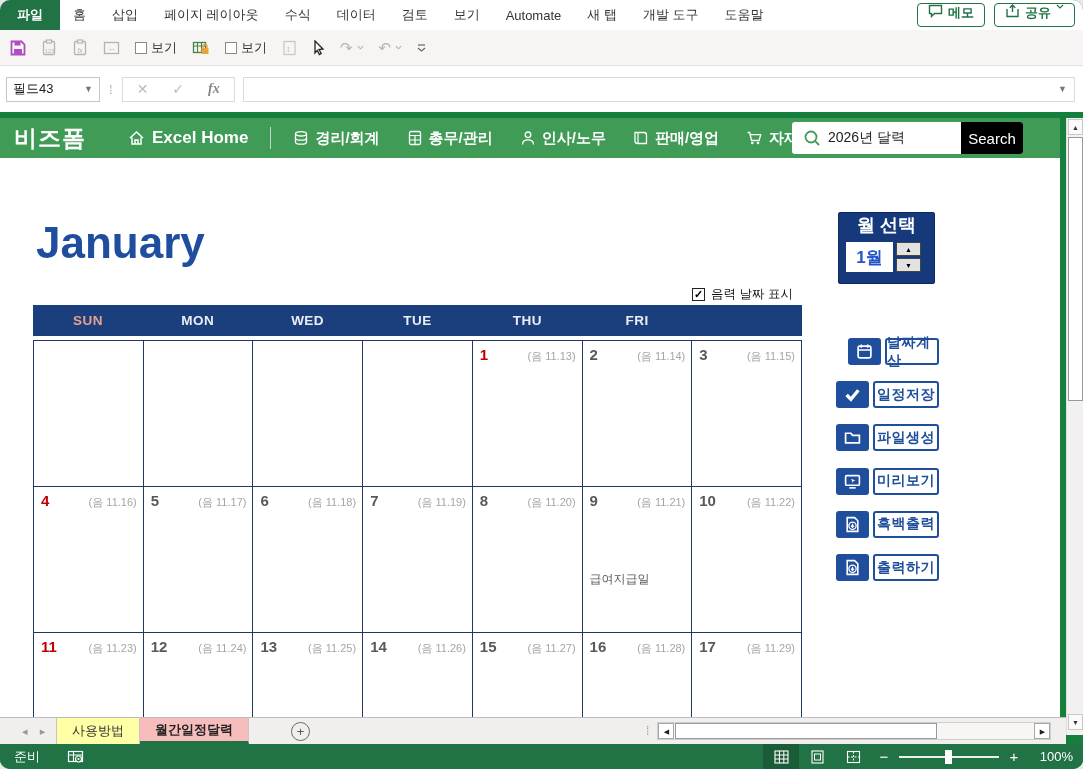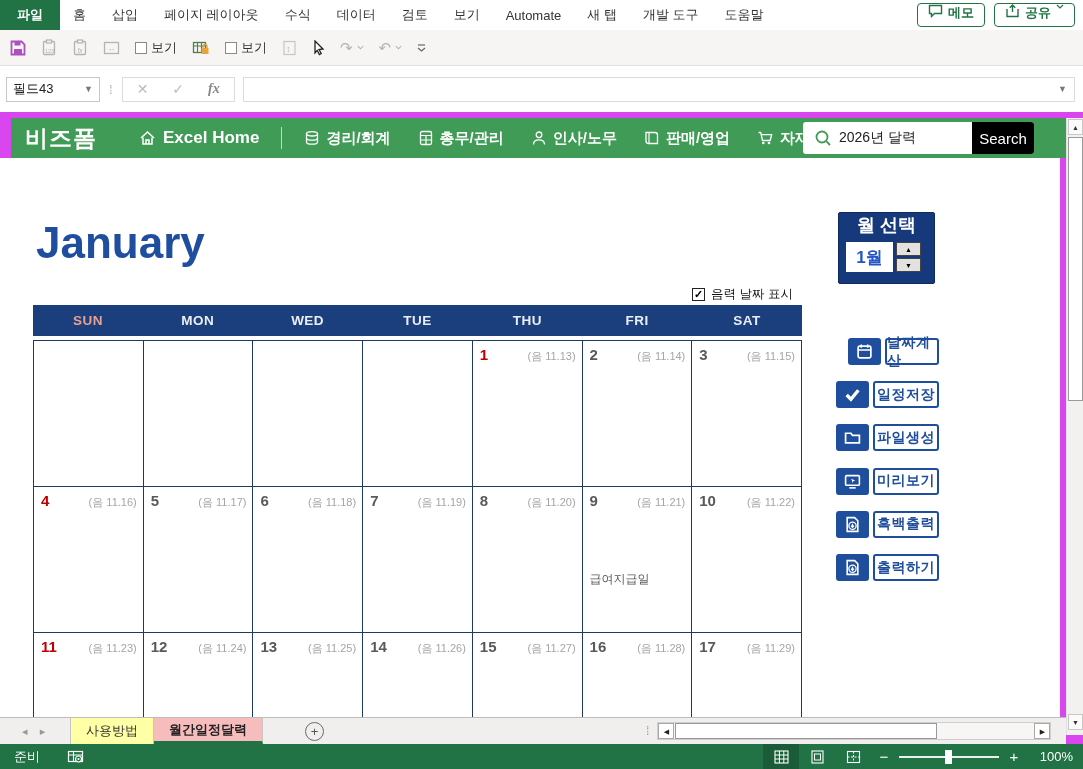--- a/index.html
+++ b/index.html
@@ -1,18 +1,18 @@
 <!DOCTYPE html>
 <html><head>
 <meta charset="utf-8">
 <style>
   * { margin:0; padding:0; box-sizing:border-box; }
   html,body { background:#e8e8e8; }
-  .app{position:relative;width:1083px;height:769px;background:#d946ef;overflow:hidden;
-       font-family:"Liberation Sans",sans-serif;}
+  .app{position:relative;width:1083px;height:769px;background:#15803d;overflow:hidden;
+       font-family:"Liberation Sans",sans-serif;border-radius:10px;}
 
   
   .ribbon{position:absolute;top:0;left:0;width:1083px;height:30px;background:#fff;display:flex;align-items:stretch;}
   .rtab{padding:0 13px;display:flex;align-items:center;font-size:13px;color:#333;white-space:nowrap;cursor:default;}
   .rtab.file{background:#217346;color:#fff;padding:0 17px;font-weight:bold;}
   .ribbon-right{position:absolute;right:8px;top:3px;display:flex;gap:9px;}
   .pill{border:1px solid #217346;color:#217346;border-radius:4px;height:24px;display:flex;align-items:flex-start;
         gap:5px;padding:0 10px;font-size:13px;font-weight:bold;background:#fff;}
   .pill svg{display:block;}
 
@@ -34,21 +34,21 @@
   .fbtns{height:25px;border:1px solid #dddbd9;display:flex;align-items:center;padding:0 14px;gap:24px;
          color:#bdbbb9;font-size:14px;background:#fff;}
   .fbtns .fx{font-style:italic;font-weight:bold;font-family:"Liberation Serif",serif;color:#8a8886;}
   .finput{flex:1;height:25px;border:1px solid #dddbd9;margin:0 8px;display:flex;align-items:center;
           justify-content:flex-end;padding-right:7px;background:#fff;}
   .finput input{border:0;outline:0;flex:1;font-size:13px;}
   .finput .car{font-size:9px;color:#777;}
 
   
   .banner{position:absolute;top:118px;left:0;width:1060px;height:40px;background:#3F9B55;display:flex;
-          align-items:center;color:#fff;margin-left:11px;}
+          align-items:center;color:#fff;}
   .logo{font-size:23px;font-weight:800;margin-left:14px;letter-spacing:1px;}
   .bhome{margin-left:42px;display:flex;align-items:center;gap:7px;font-size:17px;font-weight:700;}
   .bdiv{width:1px;height:22px;background:rgba(255,255,255,.65);margin:0 22px;}
   .bnav{display:flex;gap:27px;}
   .bnav-item{display:flex;align-items:center;gap:6px;font-size:15px;font-weight:700;cursor:pointer;}
   .bnav-item svg,.bhome svg{display:block;}
   .search{position:absolute;left:792px;top:4px;width:231px;height:32px;background:#fff;border-radius:3px;
           display:flex;align-items:center;overflow:hidden;}
   .search .mag{margin:0 7px 0 11px;display:flex;}
   .search input{border:0;outline:0;flex:1;font-size:14px;color:#222;min-width:0;}
@@ -93,21 +93,21 @@
   
   .vscroll{position:absolute;right:0;top:118px;width:17px;height:617px;background:#f2f1f0;border-left:1px solid #e1e0df;}
   .varr{position:absolute;left:1px;width:15px;height:16px;background:#fbfbfb;border:1px solid #c9c8c7;display:flex;
         align-items:center;justify-content:center;font-size:7px;color:#333;cursor:pointer;line-height:1;}
   .vthumb{position:absolute;left:1px;top:19px;width:15px;height:264px;background:#fff;border:1px solid #98999a;cursor:grab;}
 
   
   .sheetbar{position:absolute;left:0;top:717px;width:1066px;height:27px;background:#f0efed;
             border-top:1px solid #bdbcbb;display:flex;align-items:center;}
   .snav{color:#9a9896;font-size:11px;margin-left:22px;width:34px;cursor:pointer;}
-  .tabs{display:flex;height:26px;margin-left:14px;border-left:1px solid #c6c5c4;}
+  .tabs{display:flex;height:26px;border-left:1px solid #c6c5c4;}
   .stab{height:26px;display:flex;align-items:center;padding:0 15px;font-size:13px;color:#333;
         border-right:1px solid #c6c5c4;cursor:pointer;}
   .stab.active{border-bottom:3px solid #217346;font-weight:700;color:#222;}
   .addsheet{width:19px;height:19px;border:1px solid #6a6a6a;border-radius:50%;display:flex;align-items:center;
             justify-content:center;font-size:13px;color:#555;margin-left:42px;cursor:pointer;line-height:1;}
   .hscroll{position:absolute;left:646px;top:4px;display:flex;align-items:center;gap:8px;}
   .hdots{color:#a0a0a0;font-size:12px;cursor:grab;}
   .htrack{position:relative;width:394px;height:18px;background:#f7f6f5;border:1px solid #cfcecd;}
   .harr{position:absolute;top:0;width:16px;height:16px;background:#fff;border:1px solid #a9a8a7;display:flex;
         align-items:center;justify-content:center;font-size:7px;color:#222;cursor:pointer;line-height:1;}
@@ -348,21 +348,20 @@
     </div>
 
     <div class="cal">
       <div class="cal-head" id="cal-head">
           <div class="wd sun">SUN</div>
           <div class="wd">MON</div>
           <div class="wd">WED</div>
           <div class="wd">TUE</div>
           <div class="wd">THU</div>
           <div class="wd">FRI</div>
-          <div class="wd">SAT</div>
         </div>
       <div class="cal-grid" id="cal-grid">
           <div class="cc"></div>
           <div class="cc"></div>
           <div class="cc"></div>
           <div class="cc"></div>
           <div class="cc">
             <div class="ccl">
               <span class="day red">1</span>
               <span class="lun">(음 11.13)</span>

